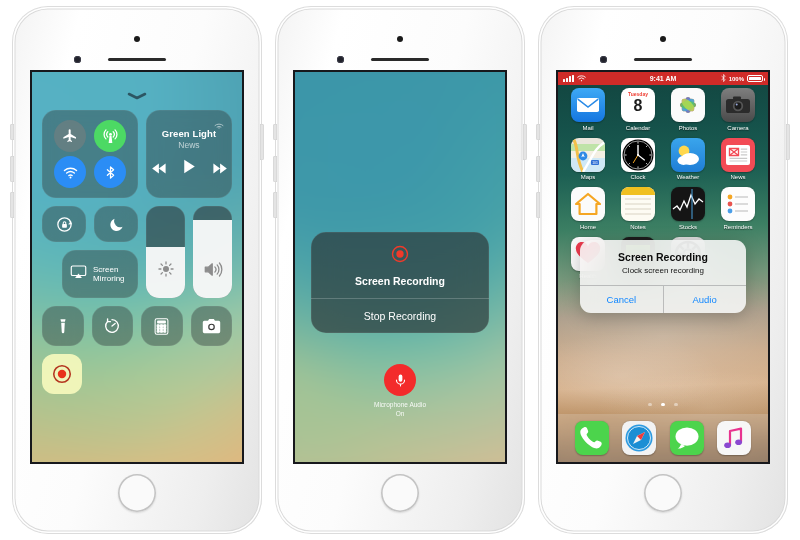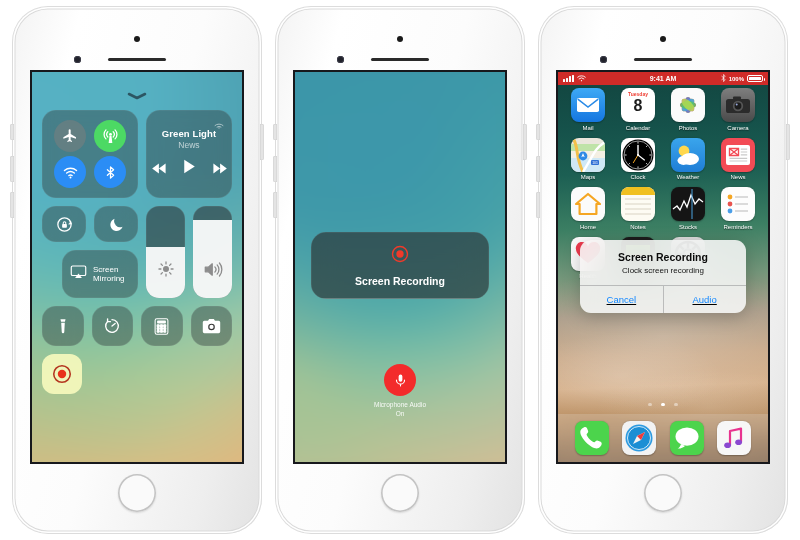--- a/index.html
+++ b/index.html
@@ -193,21 +193,21 @@
   
   .alert { position:absolute; left:22px; right:22px; top:168px;
            border-radius:11px; overflow:hidden;
            background:rgba(249,249,249,.86);
            backdrop-filter:blur(16px); -webkit-backdrop-filter:blur(16px);
            box-shadow:0 4px 18px rgba(0,0,0,.22); }
   .alert-body { padding:11px 10px 10px; text-align:center; }
   .alert-title { font-size:10.5px; font-weight:bold; color:#0b0b0b; }
   .alert-msg { font-size:8px; color:#141414; margin-top:3px; }
   .alert-divh { height:.5px; background:rgba(60,60,67,.28); }
-  .alert-btns { display:flex;text-decoration:underline; }
+  .alert-btns { display:flex; }
   .alert-btn { flex:1; text-align:center; padding:8px 4px;
                color:#1187ff; font-size:9.5px; }
   .alert-divv { width:.5px; background:rgba(60,60,67,.28); }
 </style>
 </head>
 <body>
 
 <div class="stage">
 
   <div class="phone p1">
@@ -414,20 +414,21 @@
         <div class="sr-top">
           <span>
             <svg width="20" height="20" viewBox="0 0 24 24" fill="none" stroke="#f03a2a" stroke-width="1.7">
               <circle cx="12" cy="12" r="9"></circle>
                 <circle cx="12" cy="12" r="4.4" fill="#f03a2a" stroke="none"></circle>
             </svg>
           </span>
           <div class="sr-title">Screen Recording</div>
         </div>
         <div class="sr-div"></div>
+        <div class="sr-stop">Stop Recording</div>
       </div>
 
       <div class="mic-wrap">
         <div class="mic-btn">
           <svg width="15" height="15" viewBox="0 0 24 24" fill="#fff">
             <rect x="9" y="2.4" width="6" height="11.4" rx="3"></rect>
             <path d="M5.6 11.4a6.4 6.4 0 0 0 12.8 0" fill="none" stroke="#fff" stroke-width="1.8" stroke-linecap="round"></path>
             <rect x="11.2" y="17.4" width="1.6" height="4" rx=".8"></rect>
           </svg>
         </div>

